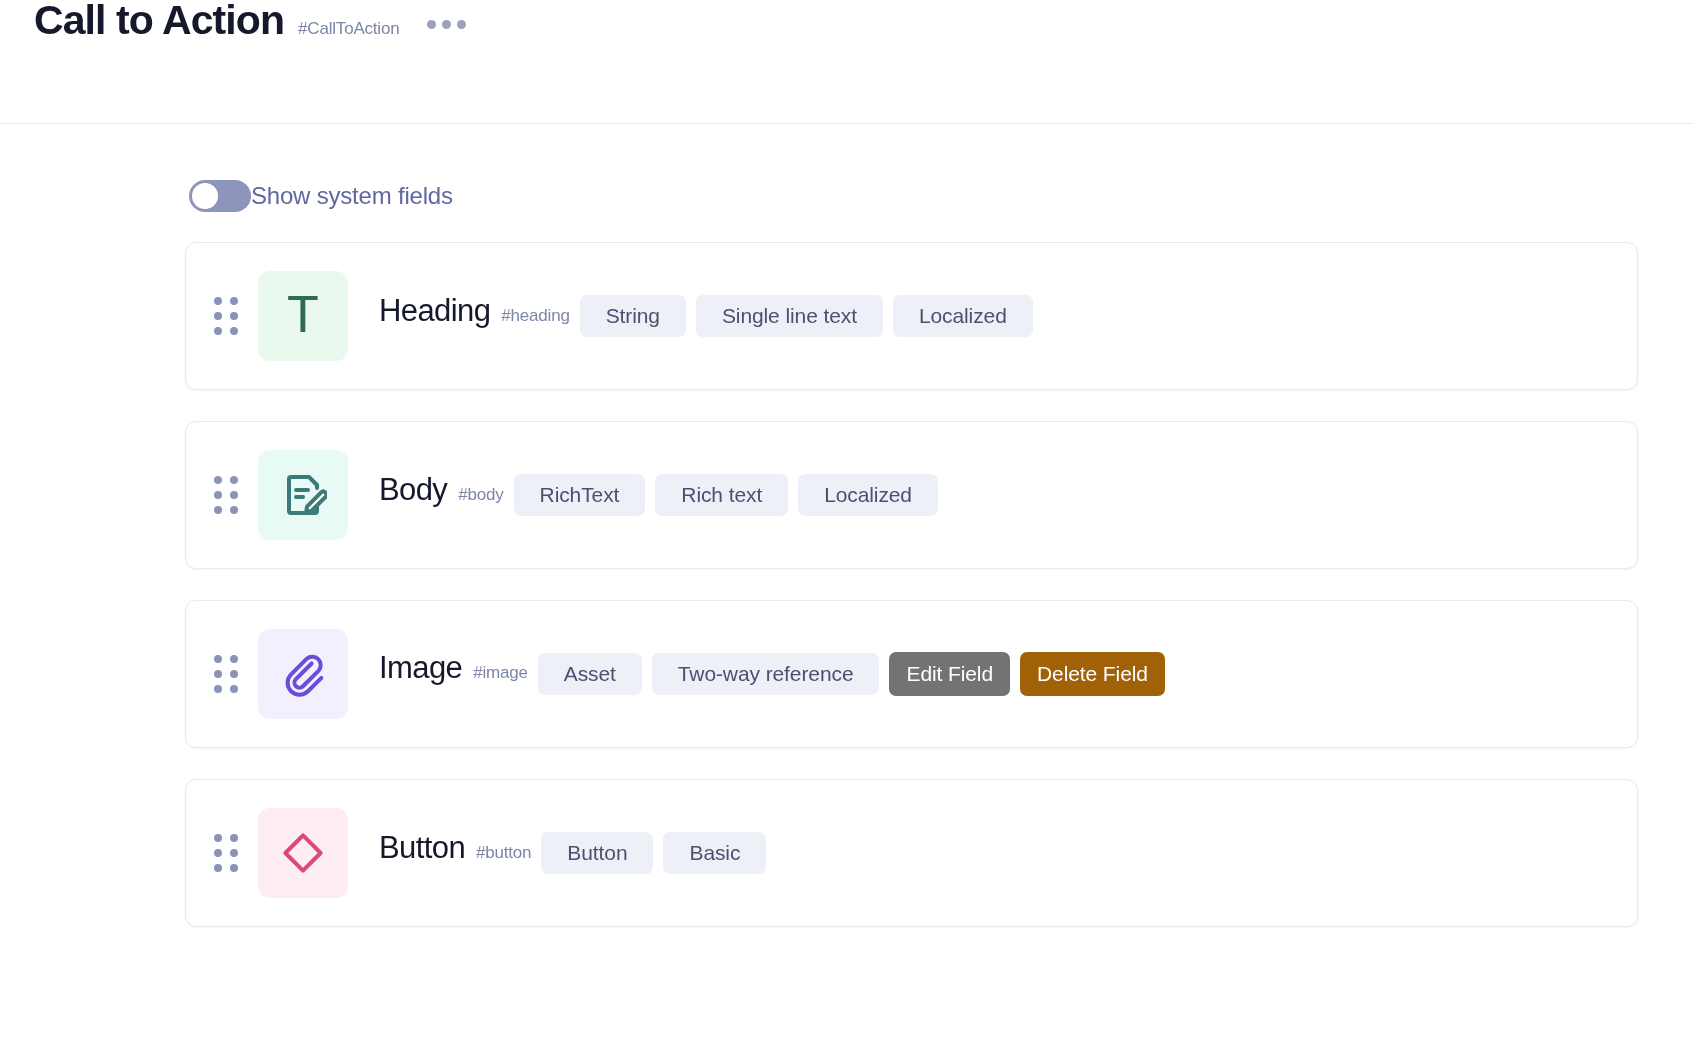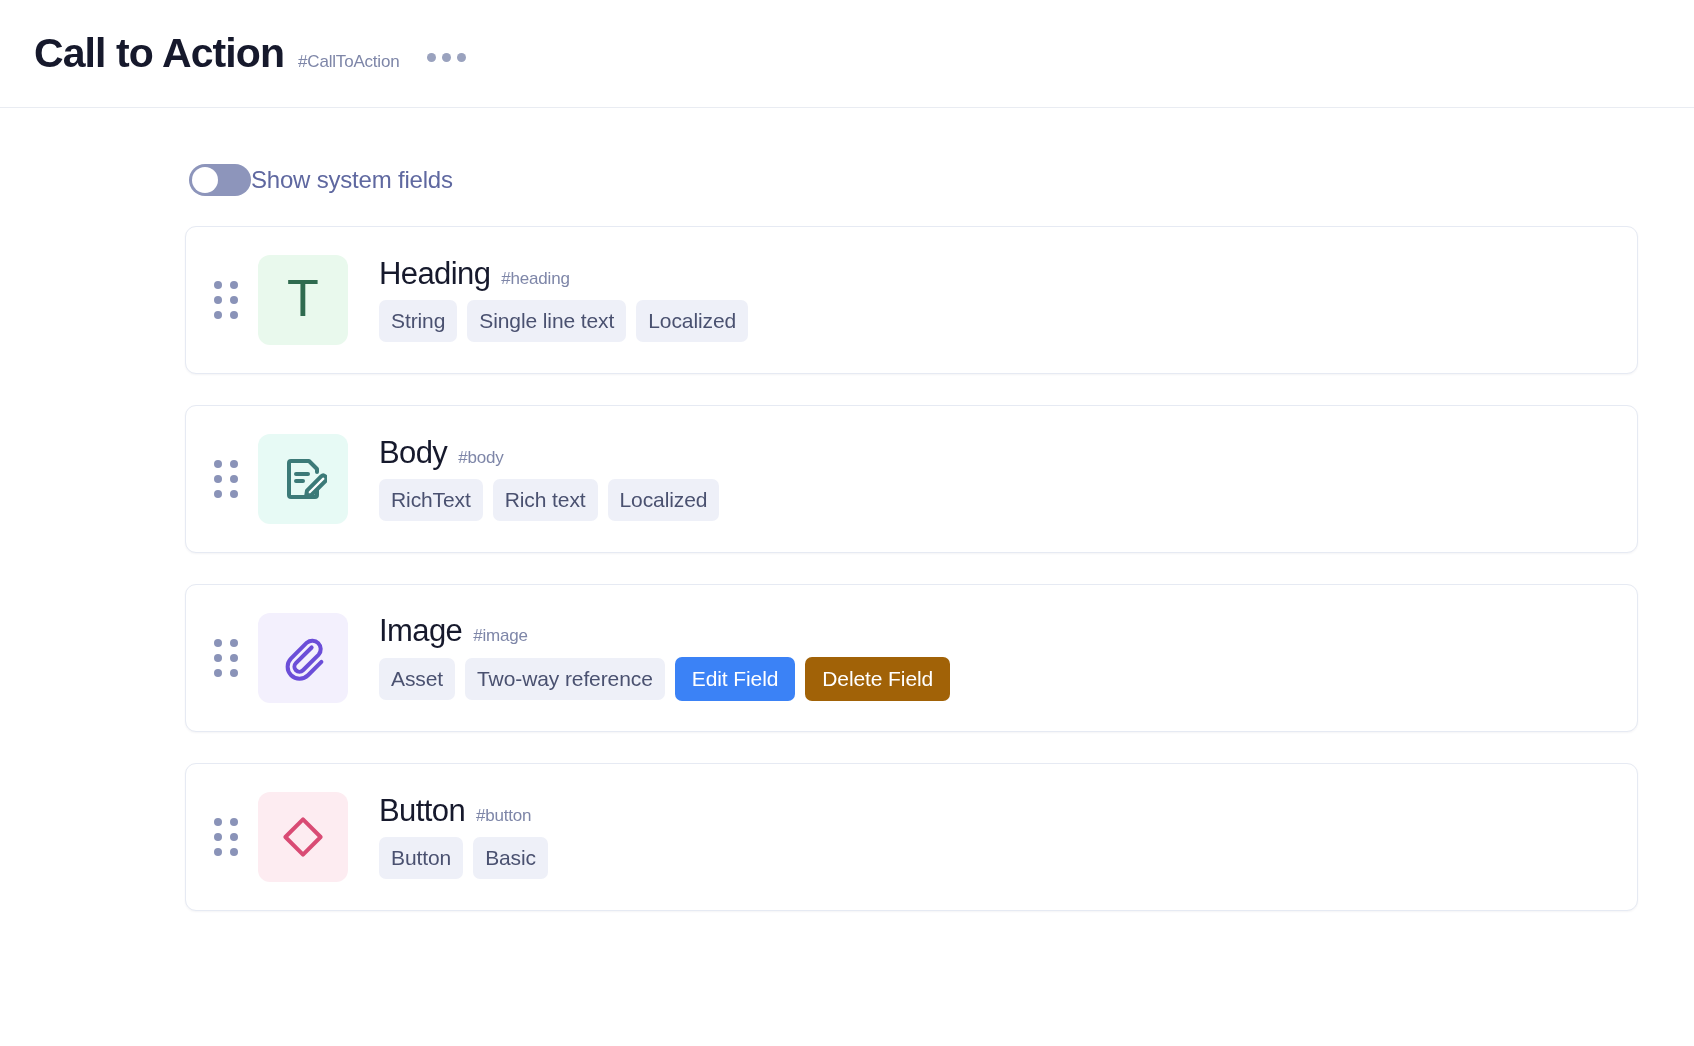--- a/index.html
+++ b/index.html
@@ -9,24 +9,23 @@
     padding: 0;
     width: 1694px;
     height: 1046px;
     background: #ffffff;
     font-family: "Liberation Sans", sans-serif;
     -webkit-font-smoothing: antialiased;
   }
 
   
   .page-header {
-    height: 108px;
+    height: 124px;
     border-bottom: 1px solid #e9ecf2;
     display: flex;
-    align-items: center;
     padding: 0 34px;
   }
   .header-inner {
     display: flex;
     align-items: baseline;
     gap: 14px;
   }
   .page-title {
     font-size: 41px;
     font-weight: bold;
@@ -131,21 +130,21 @@
     height: 90px;
     border-radius: 12px;
     flex: none;
     display: flex;
     align-items: center;
     justify-content: center;
     margin-right: 31px;
   }
   .field-body {
     display: flex;
-    flex-direction: column;
+    flex-direction: row;
     gap: 10px;
     min-width: 0;
   }
   .field-title-line {
     display: flex;
     align-items: baseline;
     gap: 11px;
   }
   .field-name {
     font-size: 31px;
@@ -161,37 +160,37 @@
   .field-tags {
     display: flex;
     align-items: center;
     gap: 10px;
     flex-wrap: nowrap;
   }
   .tag {
     background: #eef0f8;
     color: #4a5170;
     font-size: 21px;
-    padding: 9px 12px;
+    padding: 9px 26px;
     border-radius: 7px;
     white-space: nowrap;
     letter-spacing: -0.1px;
   }
   .btn {
     font-size: 21px;
     padding: 10px 17px;
     border-radius: 7px;
     border: none;
     color: #ffffff;
     white-space: nowrap;
     cursor: pointer;
     font-family: "Liberation Sans", sans-serif;
     letter-spacing: -0.1px;
   }
-  .btn-edit { background: #3b82f6; }
+  .btn-edit { background: #737373; }
   .btn-delete { background: #a16207; }
 
   
   .glyph-t {
     font-size: 52px;
     color: #2f6b4f;
     font-family: "Liberation Sans", sans-serif;
     line-height: 1;
     position: relative;
     top: -2px;

